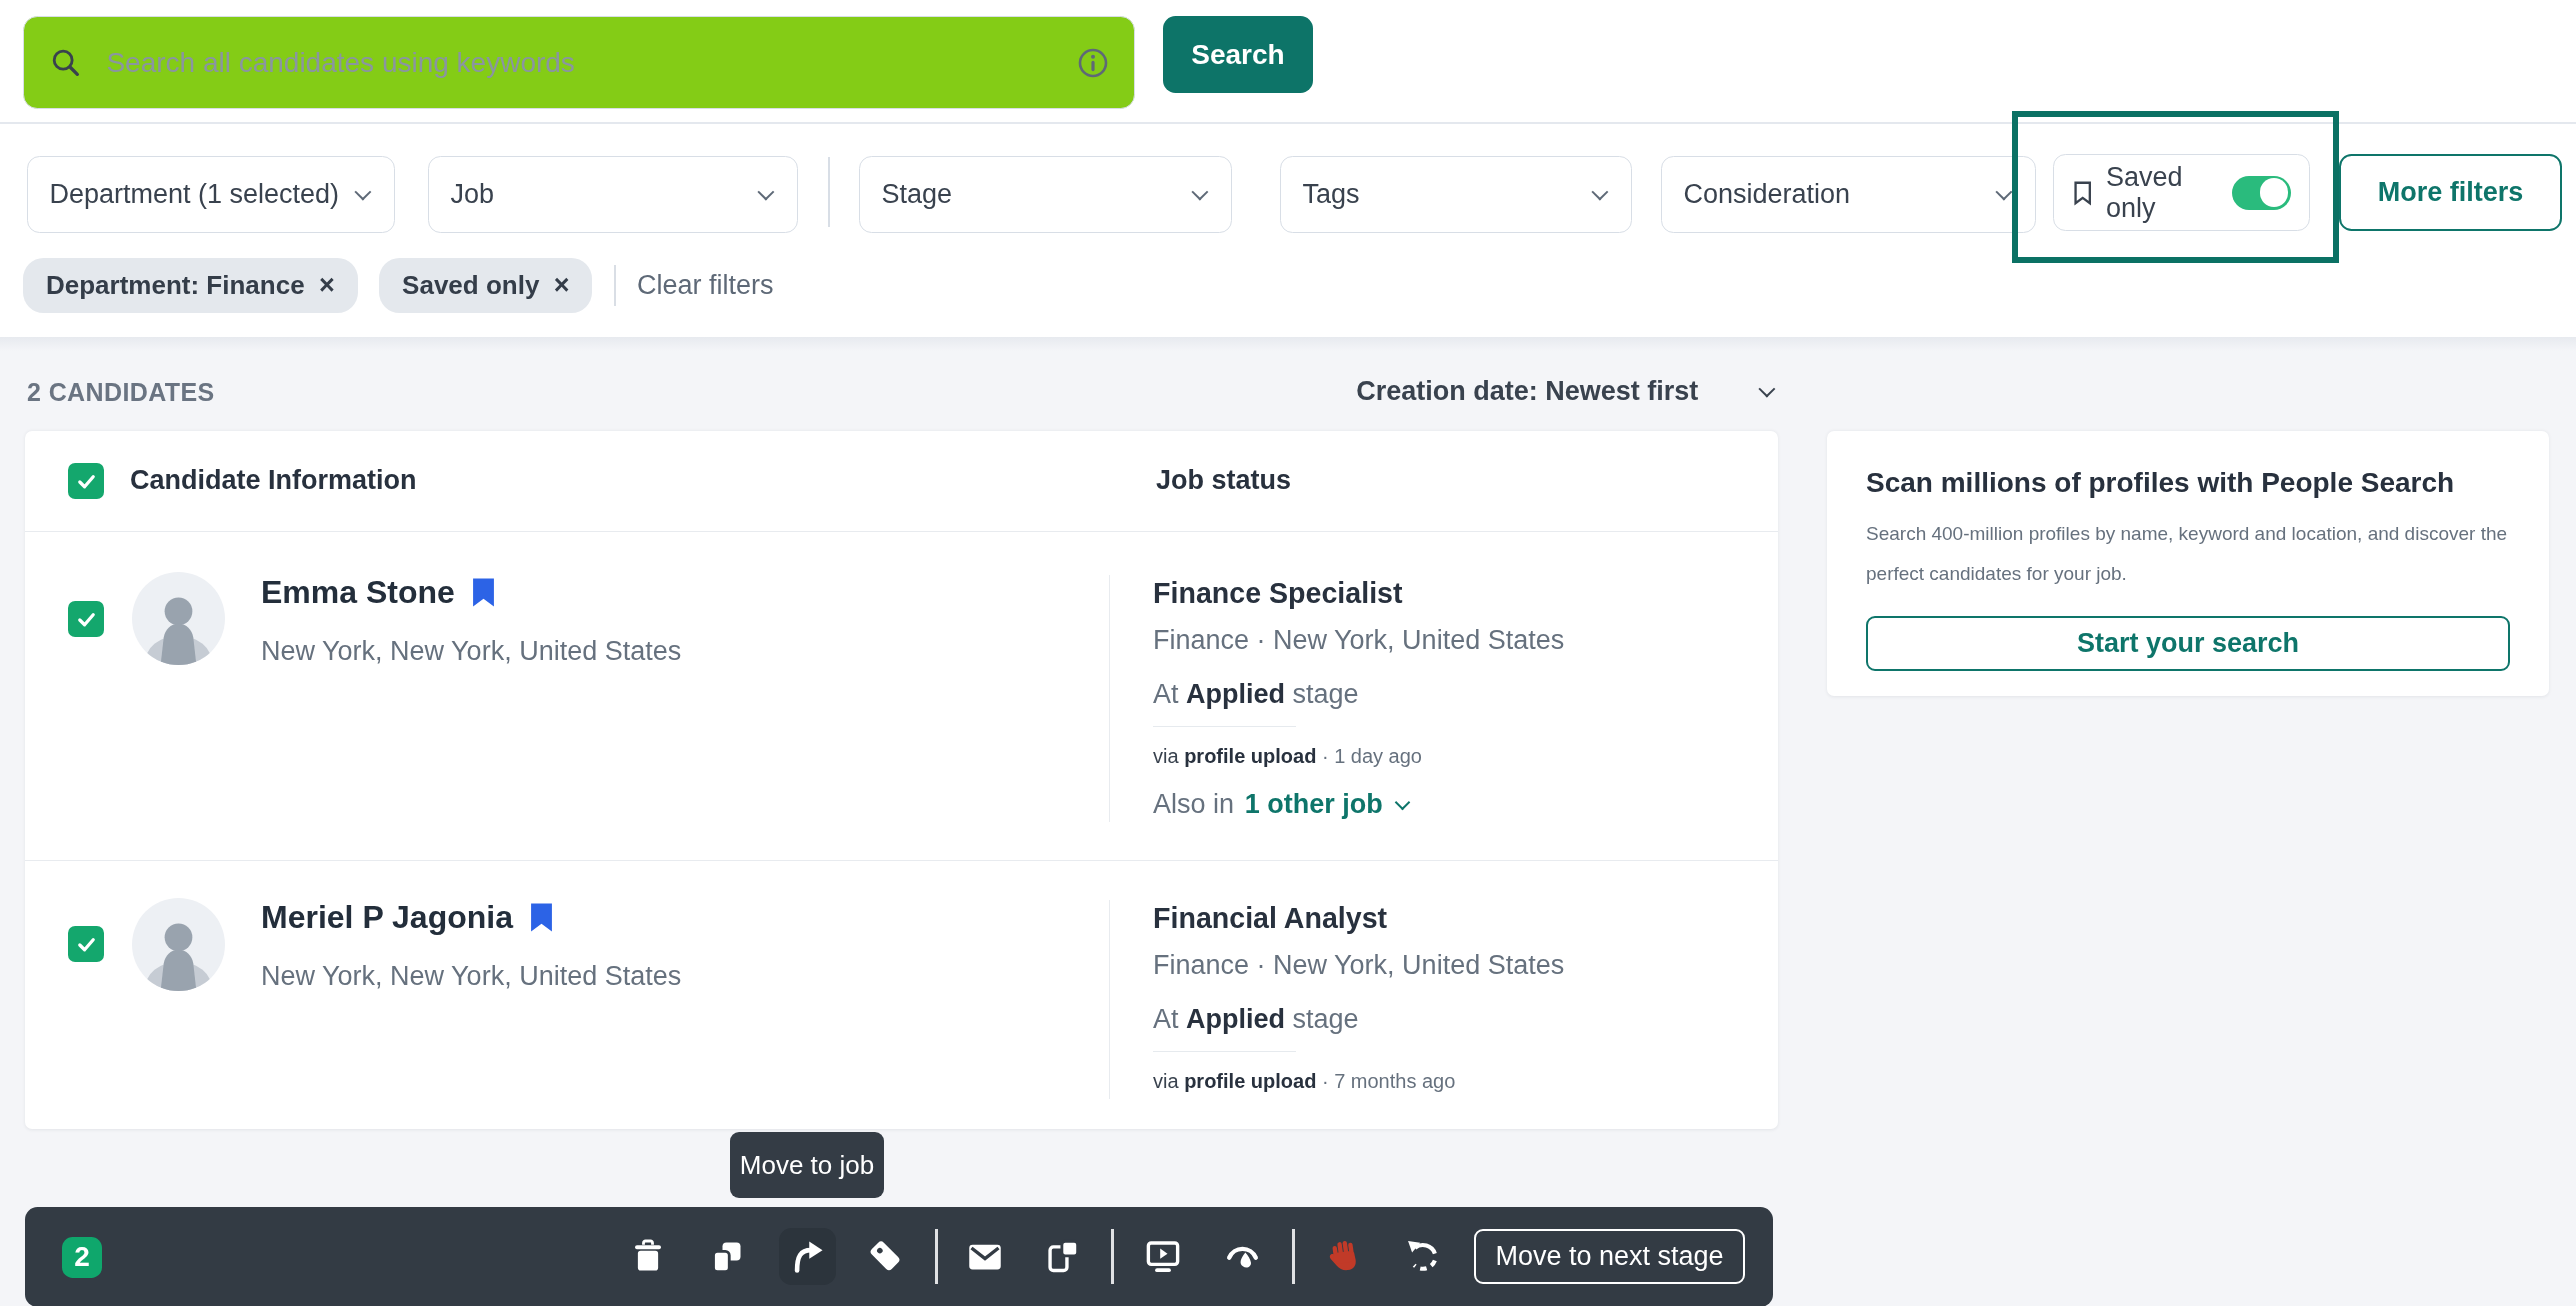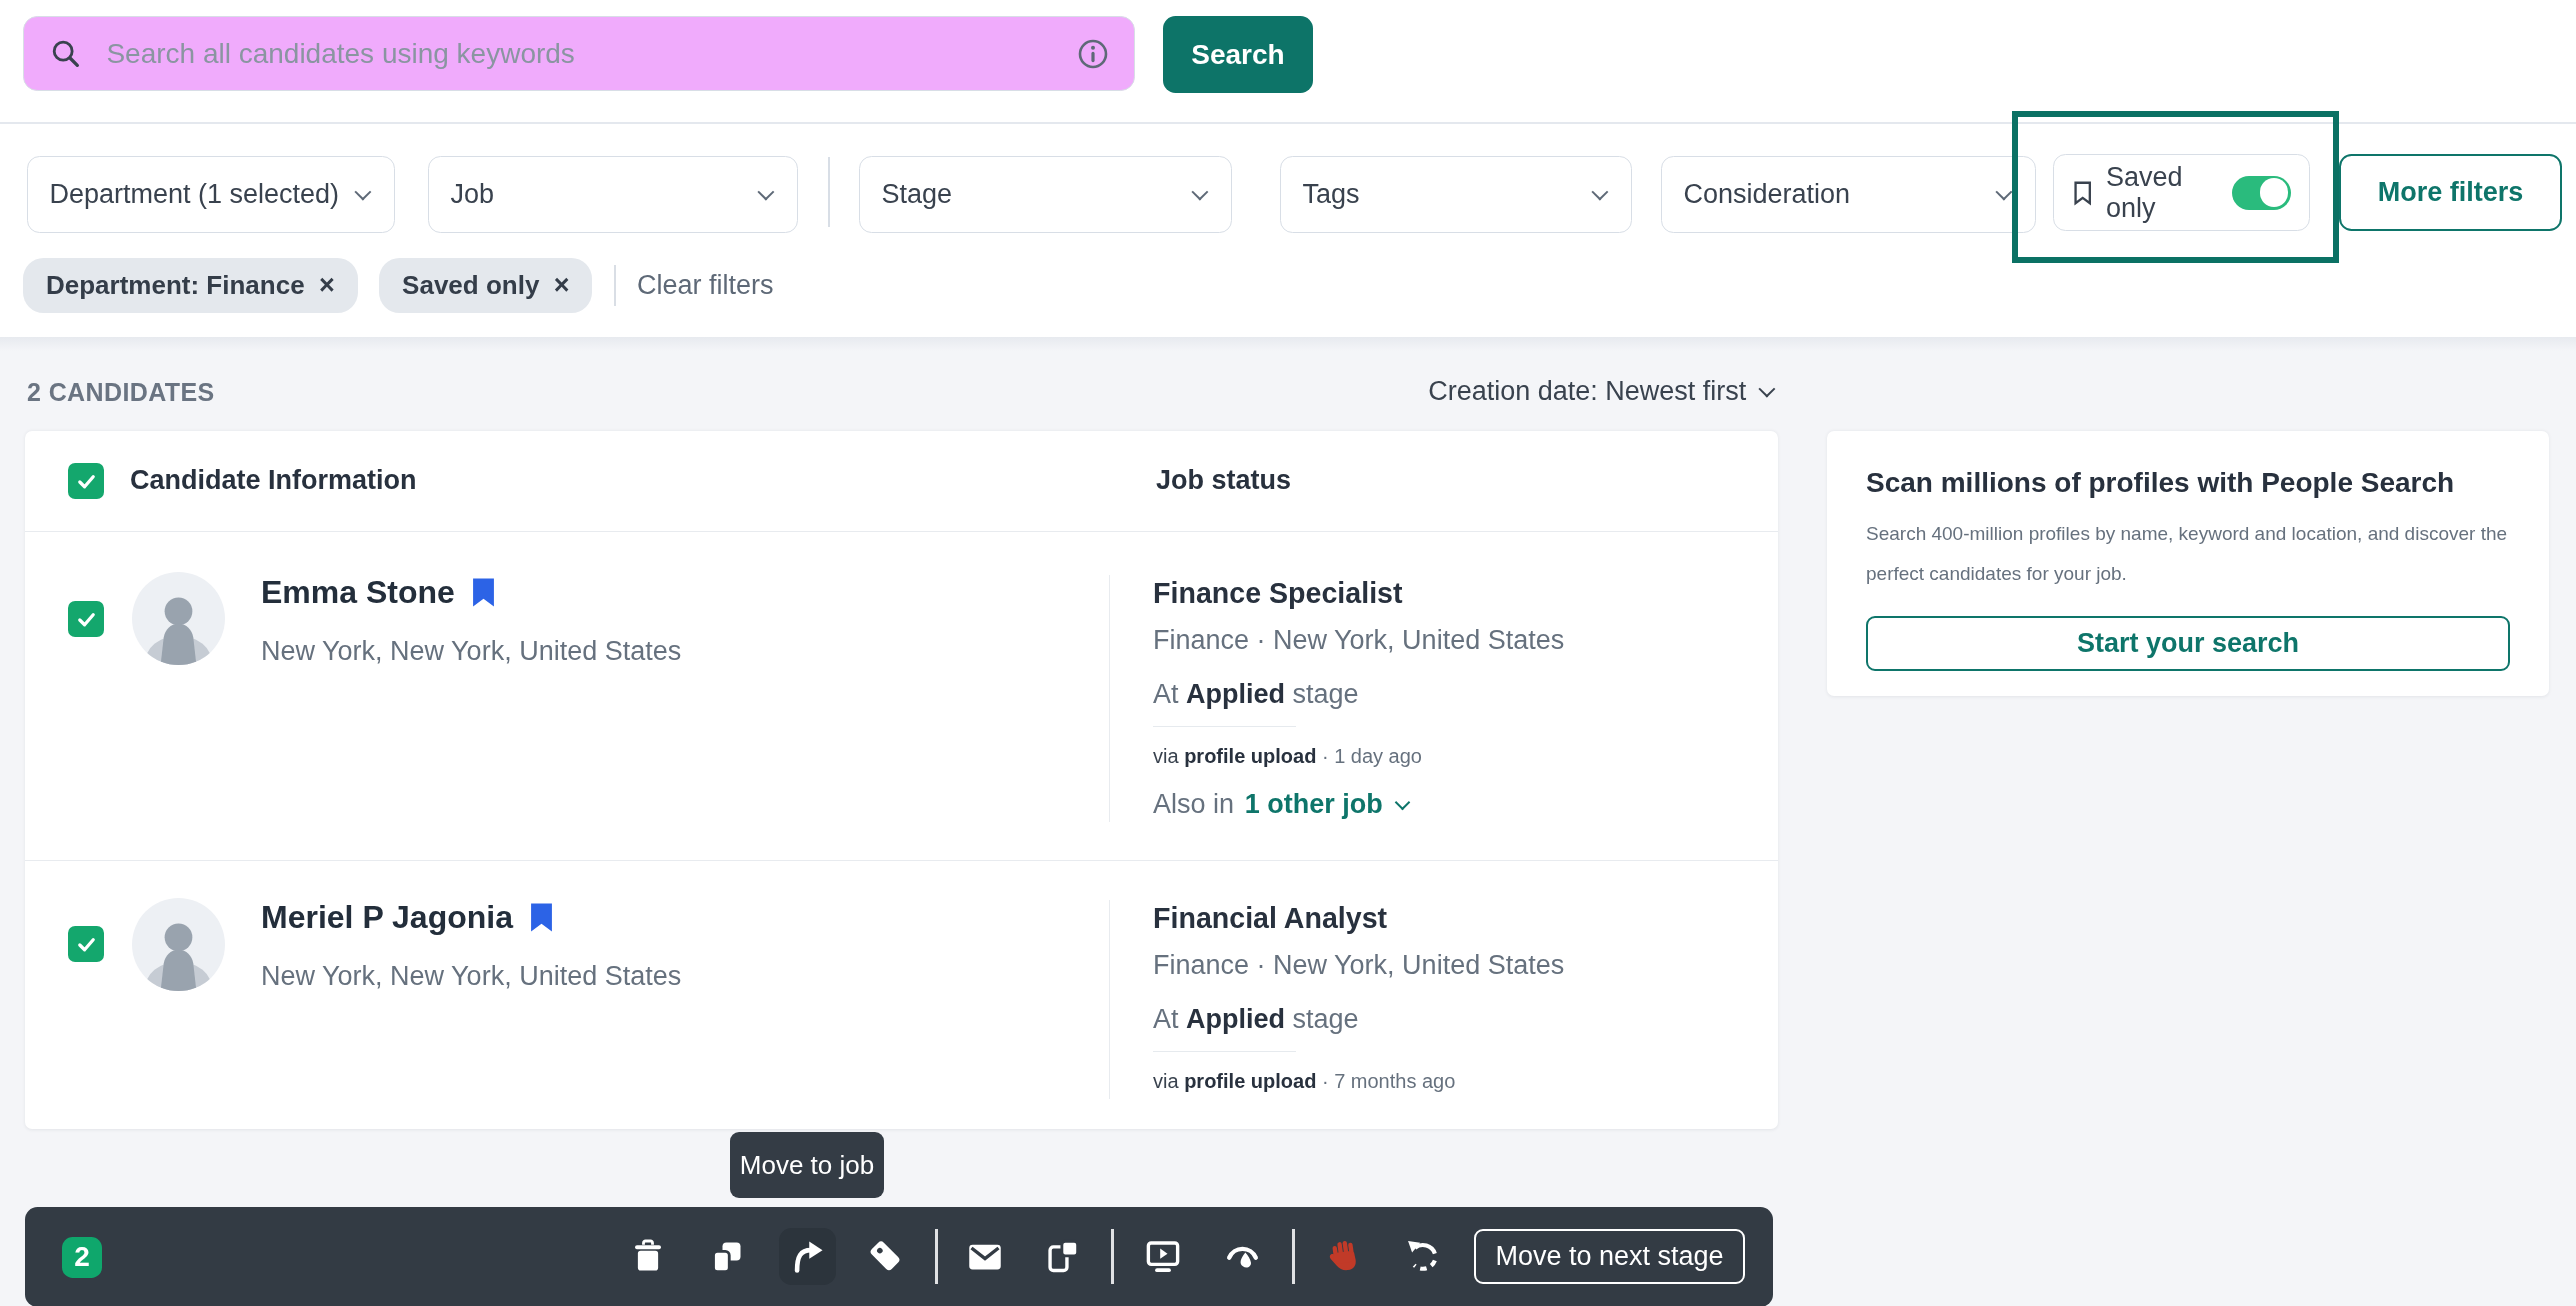--- a/index.html
+++ b/index.html
@@ -5,22 +5,22 @@
   html,body{margin:0;padding:0;}
   body{
     width:2576px;height:1307px;position:relative;overflow:hidden;
     background:#ffffff;font-family:"Liberation Sans",sans-serif;
     -webkit-font-smoothing:antialiased;color:#28313E;
   }
   .abs{position:absolute;}
 
   
   .search-box{
-    left:23px;top:16px;width:1112px;height:75px;box-sizing:border-box;
-    border:1.8px solid #D8DEE6;border-radius:14.3px;background:#f0abfc;
+    left:23px;top:16px;width:1112px;height:93px;box-sizing:border-box;
+    border:1.8px solid #D8DEE6;border-radius:14.3px;background:#84cc16;
     display:flex;align-items:center;padding:0 25px;
   }
   .search-box input{
     flex:1;border:none;outline:none;font-family:"Liberation Sans",sans-serif;
     font-size:28px;color:#39424E;margin-left:21.4px;background:transparent;
   }
   .search-box input::placeholder{color:#8A95A1;}
   .search-btn{
     left:1163px;top:16px;width:150px;height:77px;border-radius:12.5px;
     background:#0D7468;color:#fff;font-size:28px;font-weight:bold;
@@ -69,21 +69,21 @@
   }
   .chip .x{font-size:27px;font-weight:bold;color:#343D49;line-height:1;}
   .chips-vdiv{width:1.8px;height:41px;background:#D9DEE5;}
   .clear-filters{font-size:27px;color:#5E6977;cursor:pointer;white-space:nowrap;}
 
   
   .content-bg{left:0;top:337px;width:2576px;height:969px;background:#F4F5F8;}
   .content-bg .topshadow{position:absolute;left:0;top:0;width:100%;height:14.3px;
     background:linear-gradient(#E7EAEF,#F4F5F8);}
   .results-count{left:27px;top:378px;font-size:25px;font-weight:bold;color:#6A7482;letter-spacing:0.4px;}
-  .sort-ctl{top:376px;right:800px;display:flex;align-items:center;font-size:27px;font-weight:400;color:#39424E;cursor:pointer;}
+  .sort-ctl{top:376px;right:800px;display:flex;align-items:center;font-size:27px;font-weight:700;color:#39424E;cursor:pointer;gap:48px;}
   .sort-ctl .chev{border-color:#39424E;margin-left:14.3px;}
 
   
   .card{
     left:25px;top:431px;width:1753px;background:#fff;border-radius:7.1px;
     box-shadow:0 0.9px 3.6px rgba(30,40,55,.08);
   }
   .card .hdr{position:relative;height:100px;border-bottom:1.8px solid #E8EBEF;}
   .checkbox{
     width:36px;height:36px;border-radius:7.1px;background:#14A76D;

